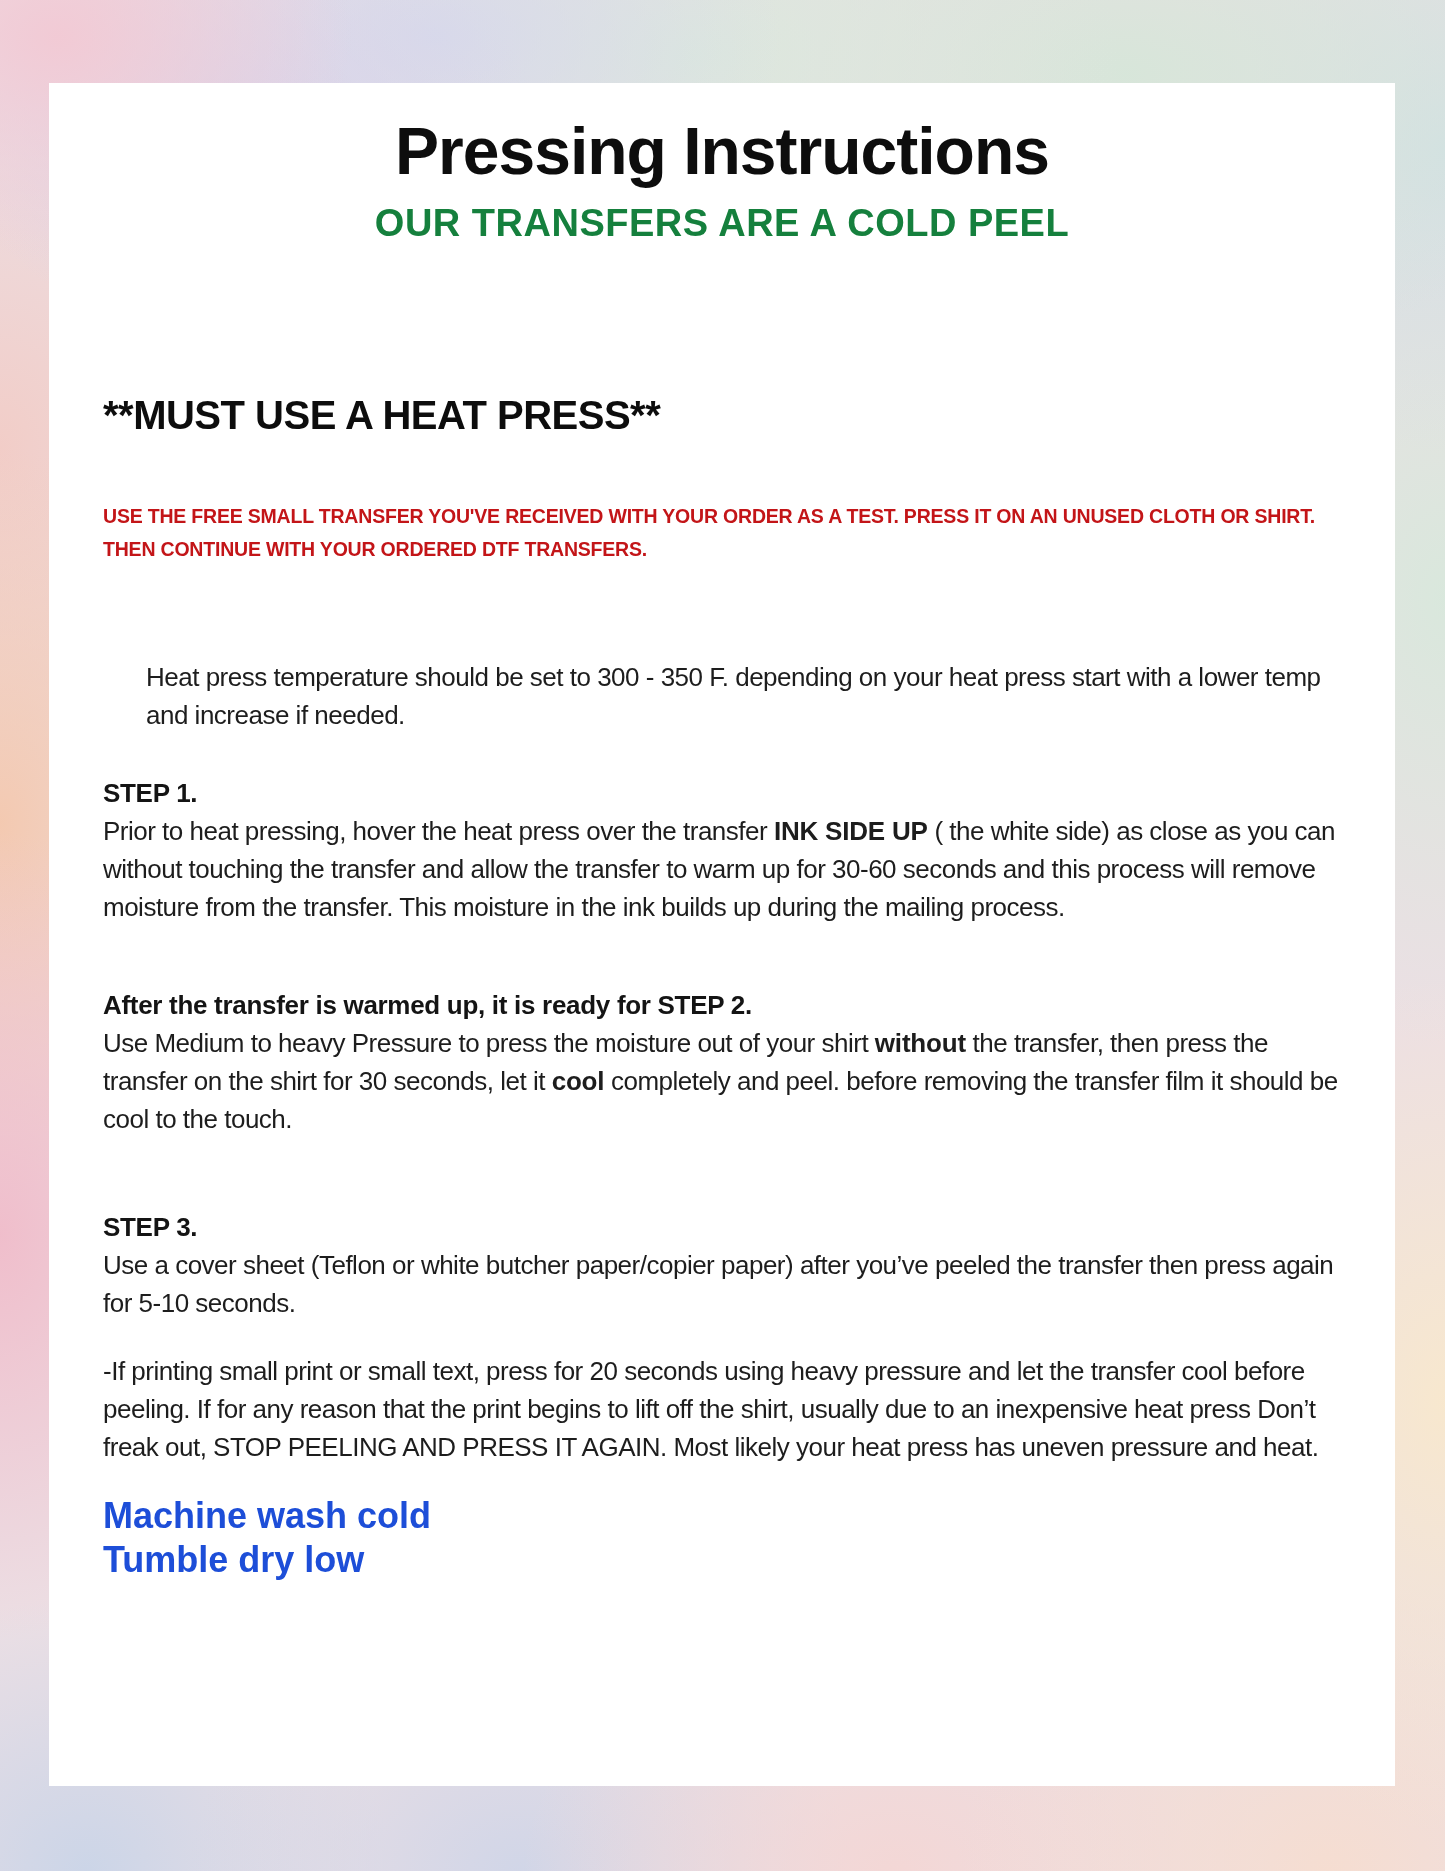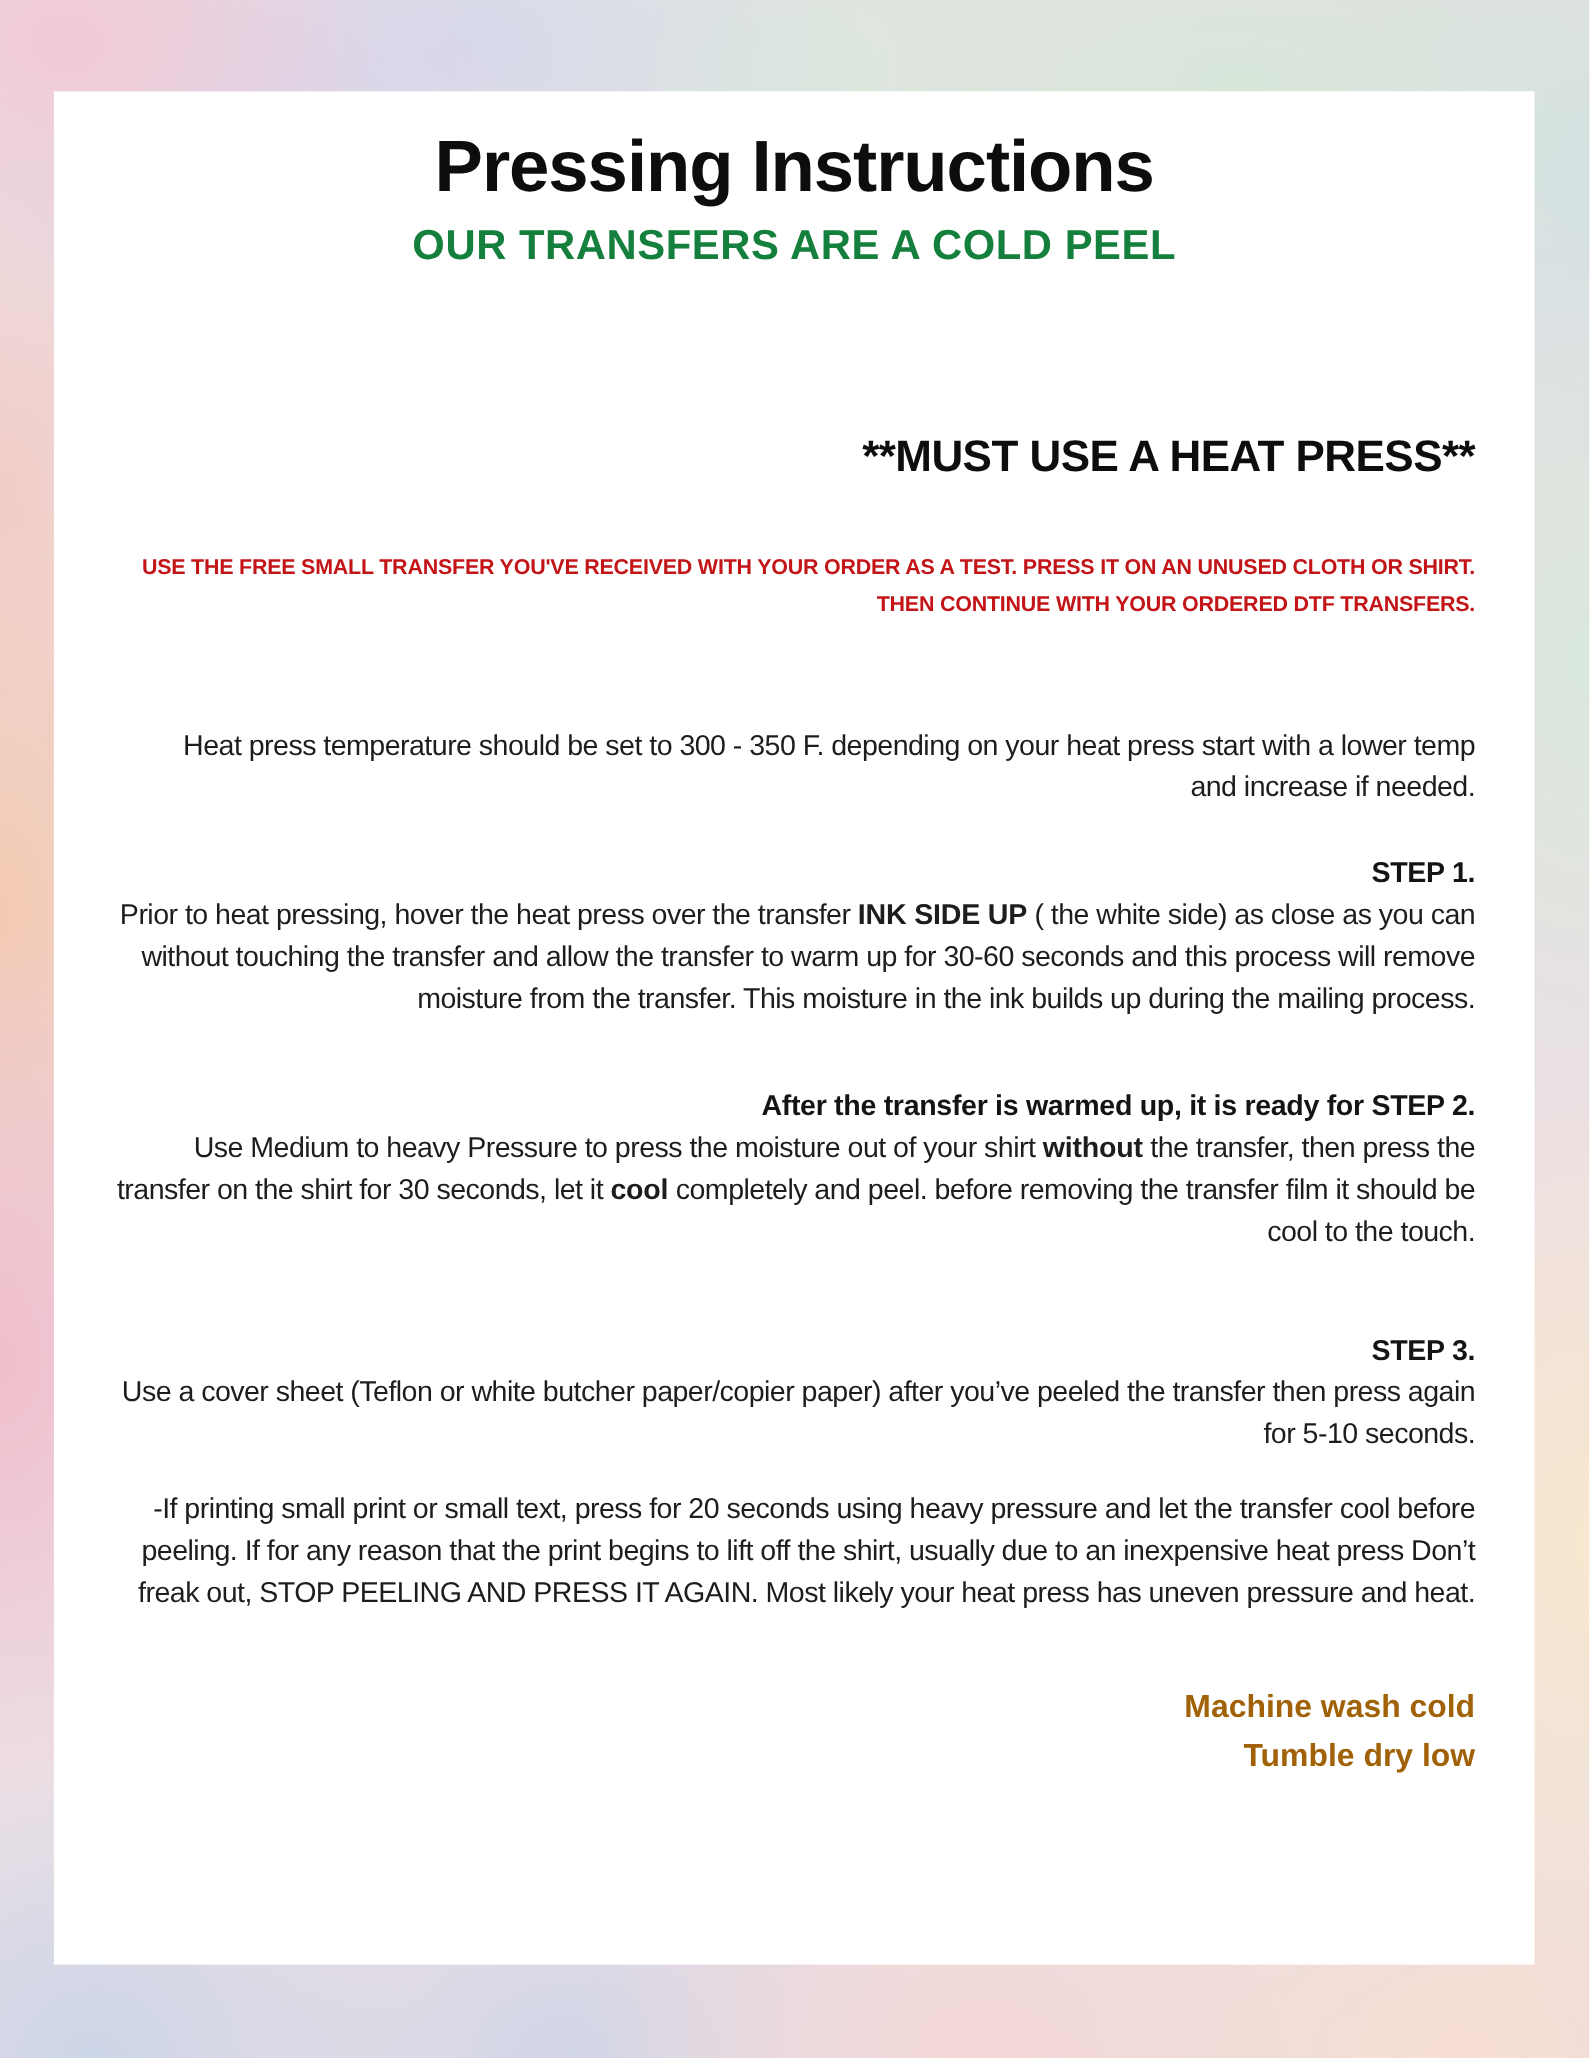--- a/index.html
+++ b/index.html
@@ -42,31 +42,31 @@
   }
   .brandname{
     font-weight:bold;font-size:24px;letter-spacing:-1px;color:#111;
     transform:scaleY(1.12);transform-origin:top center;margin-top:2px;white-space:nowrap;
   }
   
   .titleblock{padding-top:31px;text-align:center;}
   .pagetitle{font-size:66px;font-weight:bold;letter-spacing:-1px;line-height:74px;color:#0d0d0d;}
   .pagesub{font-size:38px;font-weight:bold;margin-top:14px;letter-spacing:.5px;color:#15803d;}
   
-  .col{width:1238px;margin:0 auto;text-align:right;}
+  .col{width:1238px;margin:0 auto;text-align:left;}
   .mustuse{margin-top:148px;font-size:40px;font-weight:bold;letter-spacing:-.5px;color:#0d0d0d;}
   .warning{margin-top:62px;font-weight:bold;font-size:19.5px;line-height:33px;letter-spacing:-.2px;}
   .intro{margin-top:92px;margin-left:43px;}
   .bodytext{font-size:26px;line-height:38px;letter-spacing:-.5px;color:#1d1d1d;}
   .stephead{font-size:26px;line-height:38px;font-weight:bold;letter-spacing:-.3px;color:#141414;}
   .step1{margin-top:40px;}
   .step2{margin-top:60px;}
   .step3{margin-top:70px;}
   .note{margin-top:30px;}
-  .care{margin-top:64px;font-size:29px;line-height:44px;font-weight:bold;color:#a16207;}
+  .care{margin-top:28px;font-size:36px;line-height:44px;font-weight:bold;color:#1d4ed8;}
   .b{font-weight:bold;letter-spacing:-.2px;}
 </style>
 </head>
 <body>
 
 <div class="backdrop"></div>
 
 <div class="sheet">
 
 

